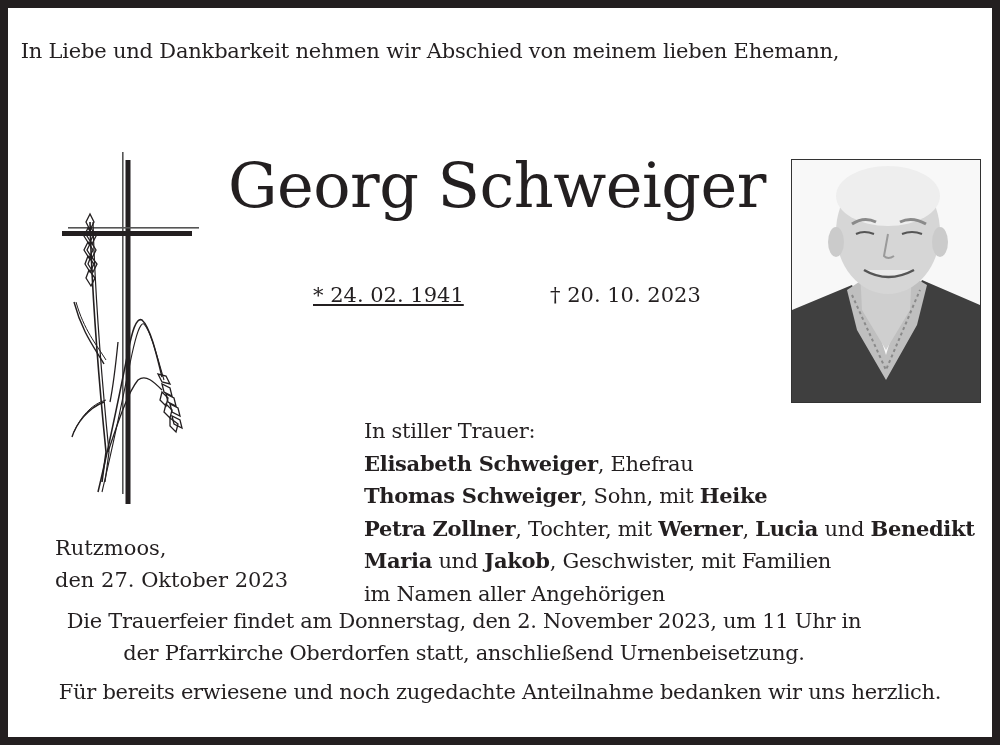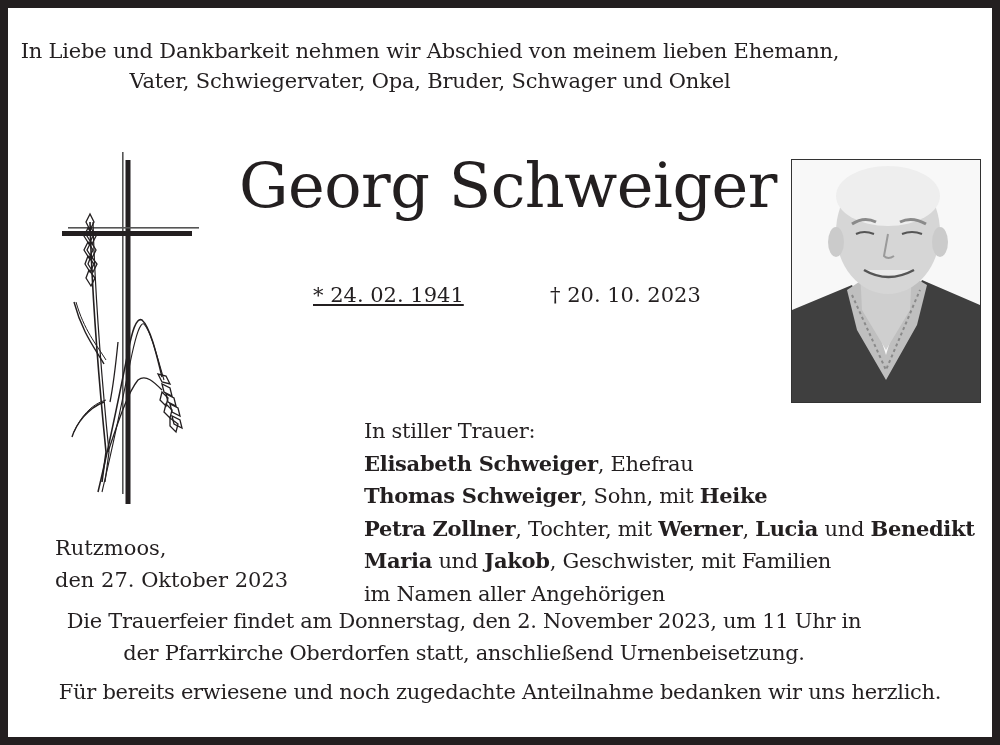--- a/index.html
+++ b/index.html
@@ -16,21 +16,21 @@
       background: #ffffff;
     }
     .intro {
       position: absolute; left: 0; top: 36px; width: 860px;
       text-align: center; font-size: 21px; line-height: 30px;
       letter-spacing: -0.2px;
     }
     .intro div { white-space: nowrap; }
     .name {
       position: absolute; left: 228px; top: 144px; width: 560px;
-      text-align: center; font-size: 62px; line-height: 84px;
+      font-size: 62px; line-height: 84px;
       letter-spacing: -0.5px;
       font-family: "DejaVu Serif", "Liberation Serif", serif;
     }
     .dates { position: absolute; top: 280px; font-size: 21px; line-height: 30px; white-space: nowrap; }
     .date-born { left: 313px; text-decoration: underline; }
     .date-died { left: 550px; }
     .photo {
       position: absolute; left: 791px; top: 159px; width: 190px; height: 244px;
       border: 1.5px solid #333; box-sizing: border-box; overflow: hidden;
       background: #fdfdfd;
@@ -55,21 +55,20 @@
       font-size: 21px; line-height: 32px; white-space: nowrap; letter-spacing: -0.3px;
     }
   </style>
 </head>
 <body>
 
 <div class="card"></div>
 
 <div class="intro">
   <div>In Liebe und Dankbarkeit nehmen wir Abschied von meinem lieben Ehemann,</div>
-  <div>Vater, Schwiegervater, Opa, Bruder, Schwager und Onkel</div>
 </div>
 
 <div class="name">Georg Schweiger</div>
 
 <div class="dates date-born">* 24. 02. 1941</div>
 <div class="dates date-died">† 20. 10. 2023</div>
 
 <div class="emblem">
   <svg width="145" height="355" viewBox="0 0 145 355">
 

